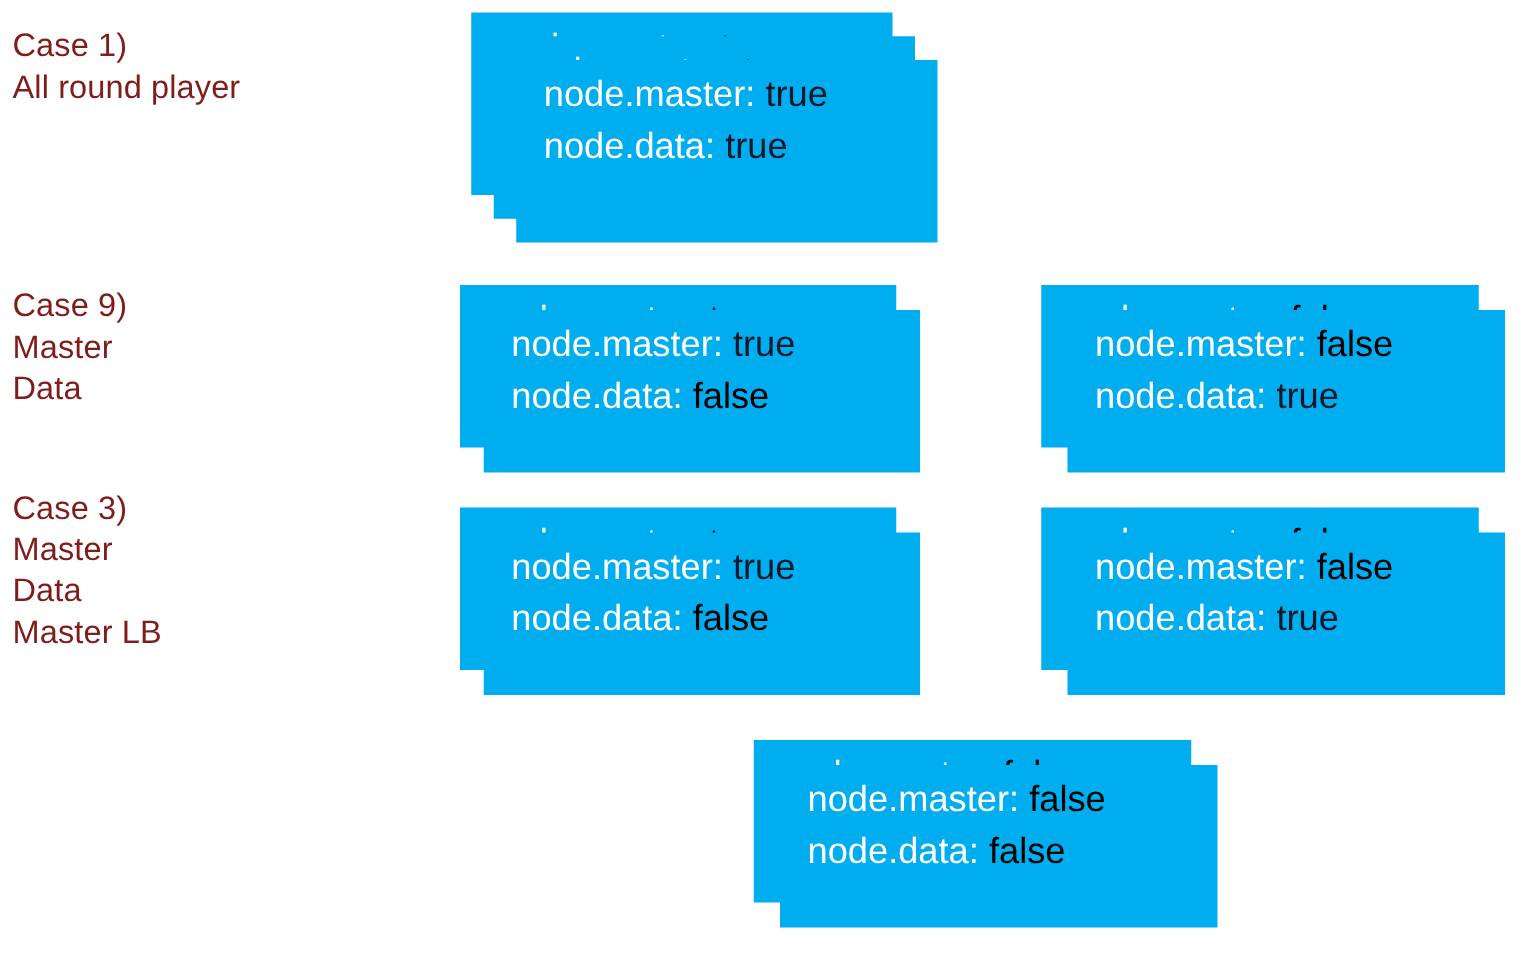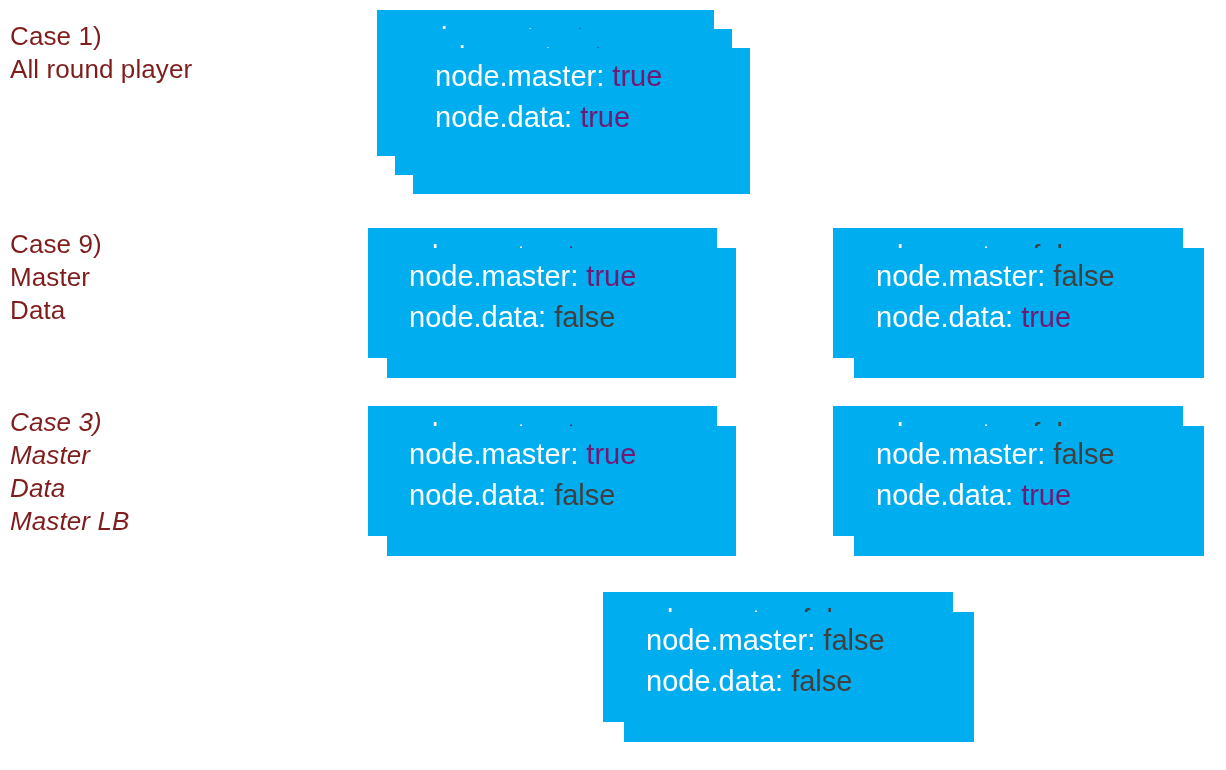--- a/index.html
+++ b/index.html
@@ -41,30 +41,30 @@
   .card-text {
     position: absolute;
     left: 22px;
     top: 8px;
     white-space: nowrap;
     font-size: 29px;
     line-height: 41px;
     color: #ffffff;
   }
   .card-text .tline { display: block; white-space: pre; }
-  .val-false { color: #404040; }
-  .val-true  { color: #701a75; }
+  .val-false { color: #000000; }
+  .val-true  { color: #0f172a; }
 </style>
 </head>
 <body>
 
 <div id="root">
     <div class="case-label" style="left: 10px; top: 20px;"><span class="case-line">Case 1)</span><span class="case-line">All round player</span></div>
     <div class="case-label" style="left: 10px; top: 228px;"><span class="case-line">Case 9)</span><span class="case-line">Master</span><span class="case-line">Data</span></div>
-    <div class="case-label" style="left: 10px; top: 406px; font-style: italic;"><span class="case-line">Case 3)</span><span class="case-line">Master</span><span class="case-line">Data</span><span class="case-line">Master LB</span></div>
+    <div class="case-label" style="left: 10px; top: 390px;"><span class="case-line">Case 3)</span><span class="case-line">Master</span><span class="case-line">Data</span><span class="case-line">Master LB</span></div>
     <div class="stack" style="left: 377px; top: 10px; width: 373px; height: 184px;">
       <div class="card" style="left: 0px; top: 0px; width: 337px; height: 146px; z-index: 1;">
         <div class="card-text">
           <span class="tline"><span>node.master: </span><span class="val-true">true</span></span>
           <span class="tline"><span>node.data: </span><span class="val-true">true</span></span>
         </div>
       </div>
       <div class="card" style="left: 18px; top: 19px; width: 337px; height: 146px; z-index: 2;">
         <div class="card-text">
           <span class="tline"><span>node.master: </span><span class="val-true">true</span></span>

